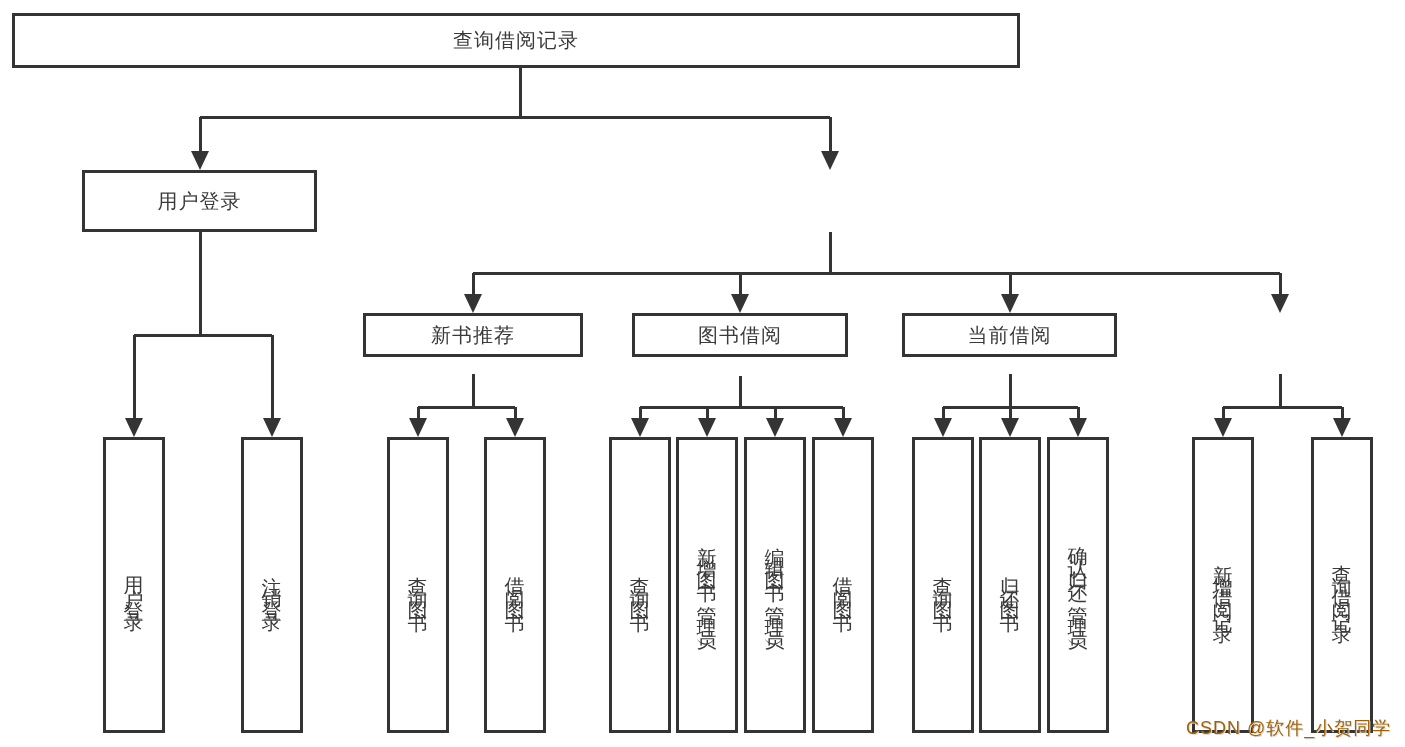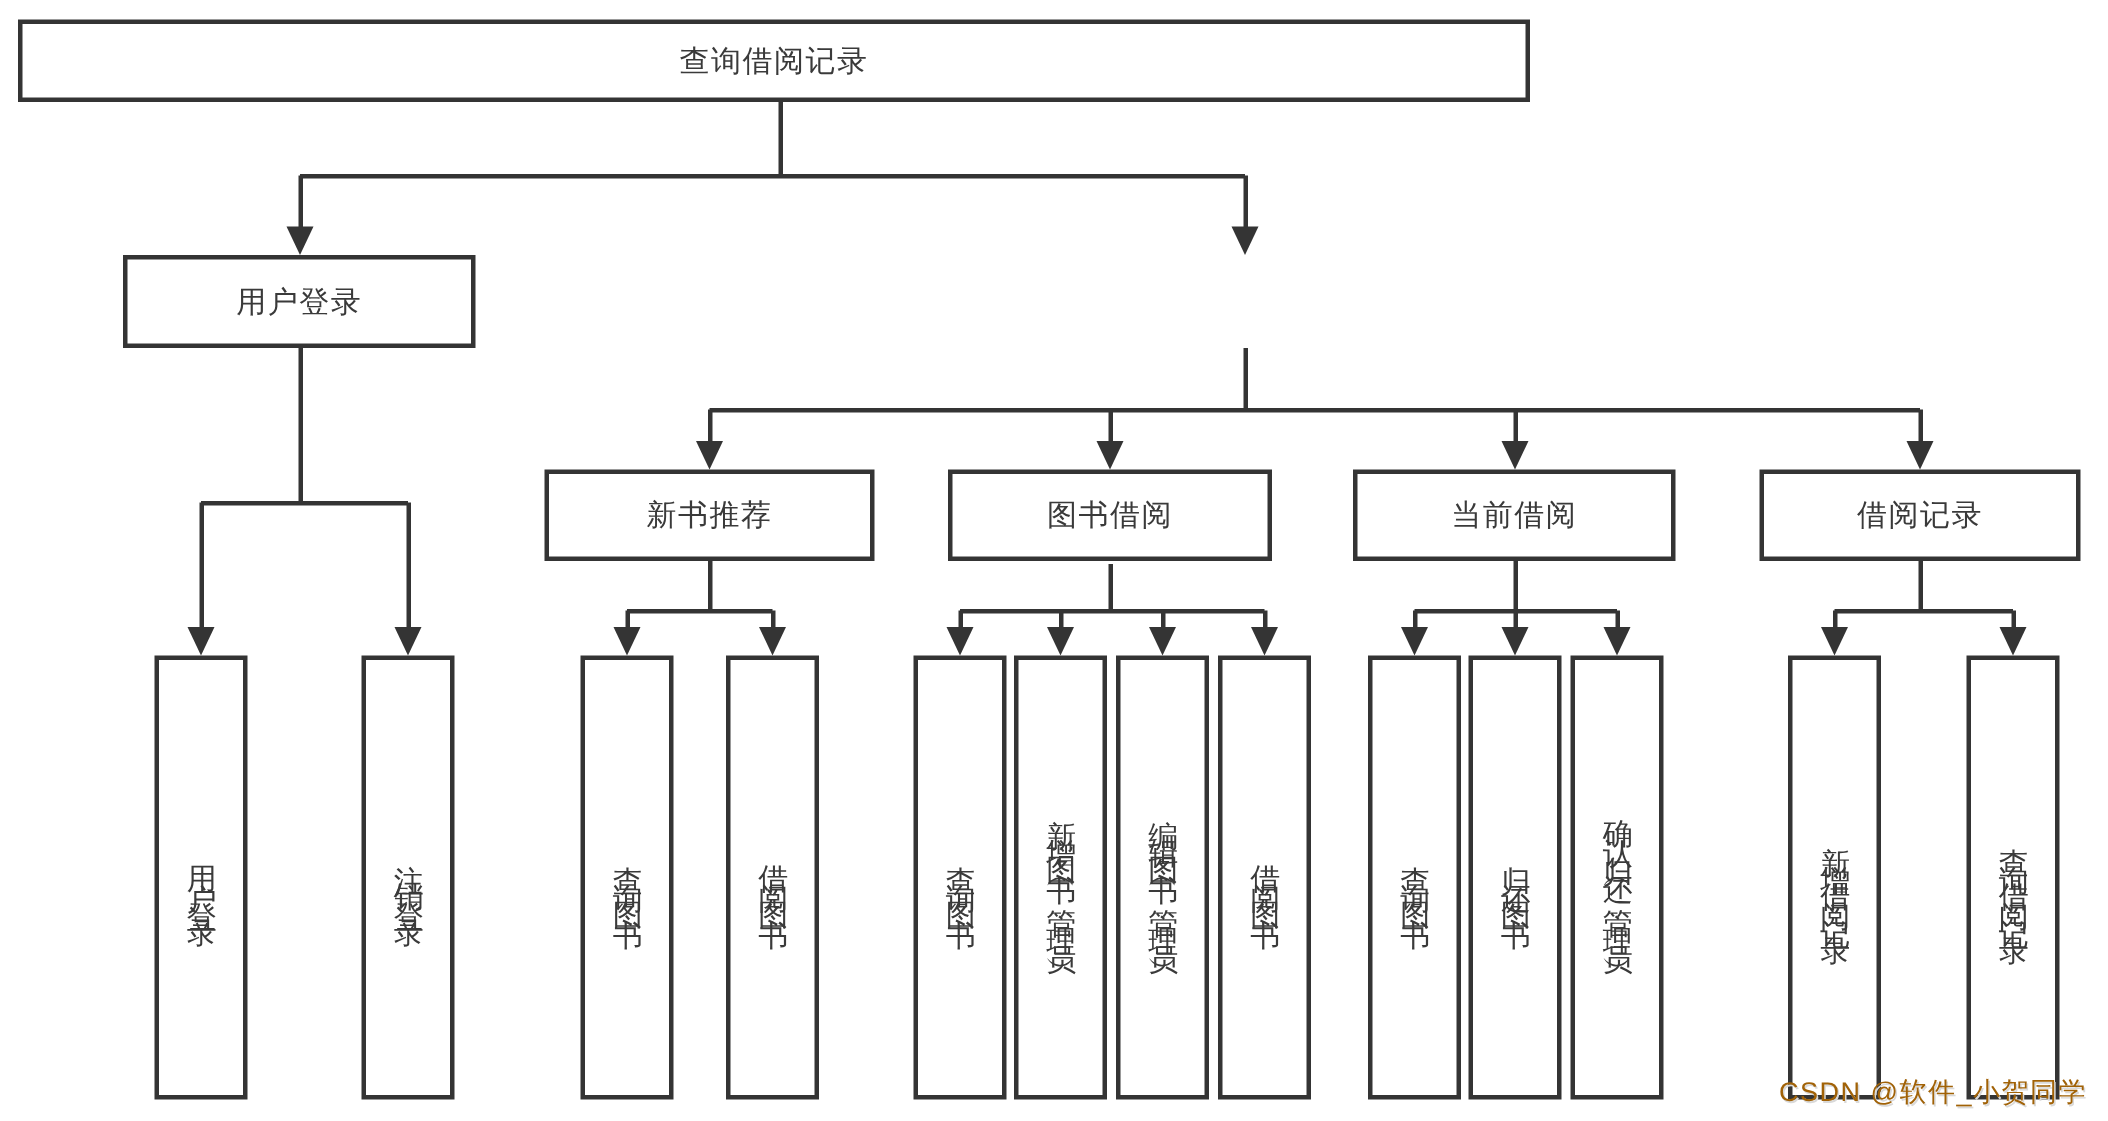--- a/index.html
+++ b/index.html
@@ -20,21 +20,21 @@
     display: flex;
     align-items: center;
     justify-content: center;
     font-size: 20px;
     letter-spacing: 1px;
     text-align: center;
     white-space: nowrap;
   }
   .root-box  { left: 12px;  top: 13px;  width: 1008px; height: 55px; font-size: 20px; }
   .l2-box    { height: 62px; width: 235px; top: 170px; }
-  .l3-box    { height: 61px; top: 313px; }
+  .l3-box    { height: 44px; top: 313px; }
   .leaf {
     top: 437px;
     width: 62px;
     height: 296px;
     writing-mode: vertical-rl;
     text-orientation: mixed;
     letter-spacing: 12px;
     line-height: 1;
     white-space: normal;
   }
@@ -68,21 +68,20 @@
 
 <div id="diagram">
 
   <div class="box root-box">查询借阅记录</div>
 
   <div class="box l2-box" style="left:82px">用户登录</div>
 
   <div class="box l3-box" style="left:363px;  width:220px">新书推荐</div>
   <div class="box l3-box" style="left:632px;  width:216px">图书借阅</div>
   <div class="box l3-box" style="left:902px;  width:215px">当前借阅</div>
-  <div class="box l3-box" style="left:1173px; width:214px">借阅记录</div>
 
   <div class="box leaf" style="left:103px">用户登录</div>
   <div class="box leaf" style="left:241px">注销登录</div>
   <div class="box leaf" style="left:387px">查询图书</div>
   <div class="box leaf" style="left:484px">借阅图书</div>
   <div class="box leaf" style="left:609px">查询图书</div>
   <div class="box leaf" style="left:676px">新增图书（管理员）</div>
   <div class="box leaf" style="left:744px">编辑图书（管理员）</div>
   <div class="box leaf" style="left:812px">借阅图书</div>
   <div class="box leaf" style="left:912px">查询图书</div>

